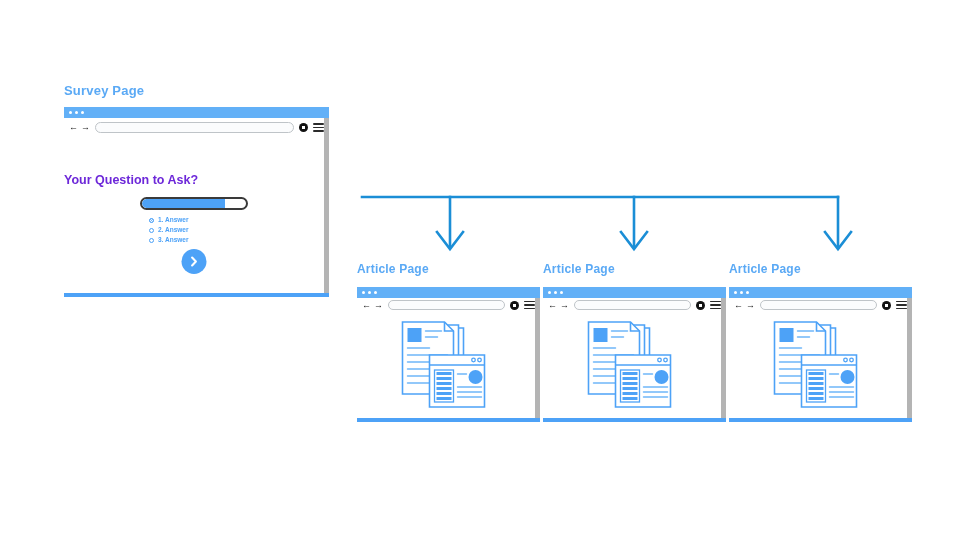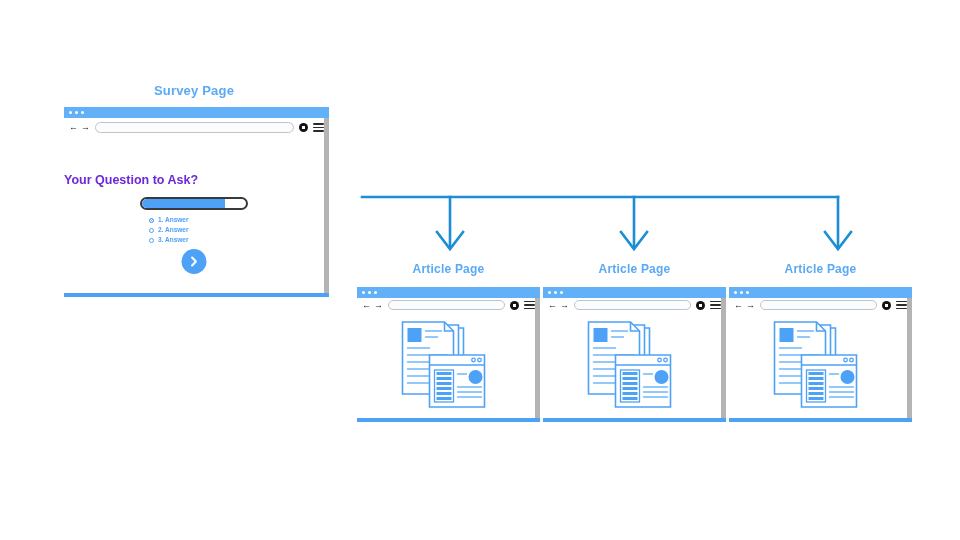--- a/index.html
+++ b/index.html
@@ -20,21 +20,21 @@
   .urlbar{flex:1;height:9px;margin:0 5px;border:1px solid #bfc4c8;border-radius:6px;background:#fbfcfd;}
   .dot-icon{width:9px;height:9px;border-radius:50%;background:#121212;position:relative;flex:0 0 auto;}
   .dot-icon::after{content:"";position:absolute;left:3px;top:3px;width:3px;height:3px;background:#ffffff;}
   .burger{width:11px;margin:0 5px 0 5px;display:flex;flex-direction:column;justify-content:center;gap:2px;flex:0 0 auto;}
   .burger i{display:block;height:1.5px;background:#2b2b2b;border-radius:1px;}
   .win-scroll{position:absolute;top:11px;right:0;bottom:0;width:5px;background:#b4b4b4;}
   .win-bottom{position:absolute;left:0;right:0;bottom:0;height:4px;background:#4da2f7;}
   .win-body{position:absolute;left:0;top:30px;right:5px;bottom:4px;overflow:hidden;}
 
   
-  .sec-title{position:absolute;text-align:center;color:#5aa9f5;font-weight:bold;letter-spacing:.2px;}
+  .sec-title{position:absolute;color:#5aa9f5;font-weight:bold;letter-spacing:.2px;}
 
   
   #survey-window{left:64px;top:107px;width:265px;height:190px;}
   #survey-window .win-toolbar{top:11px;height:19px;}
   .survey-question{position:absolute;left:0;right:5px;top:36px;text-align:left;color:#6d28d9;font-size:12.5px;font-weight:bold;}
   .progress-wrap{position:absolute;left:50%;transform:translateX(-50%);top:60px;width:108px;height:13px;
        border:2px solid #3a3a3a;border-radius:7px;background:#ffffff;box-sizing:border-box;overflow:hidden;}
   .progress-fill{height:100%;background:#4da2f7;border-radius:5px 0 0 5px;}
   .answers{position:absolute;left:50%;transform:translateX(-50%);top:78px;width:90px;}
   .ans-row{display:flex;align-items:center;gap:4px;height:10px;}

